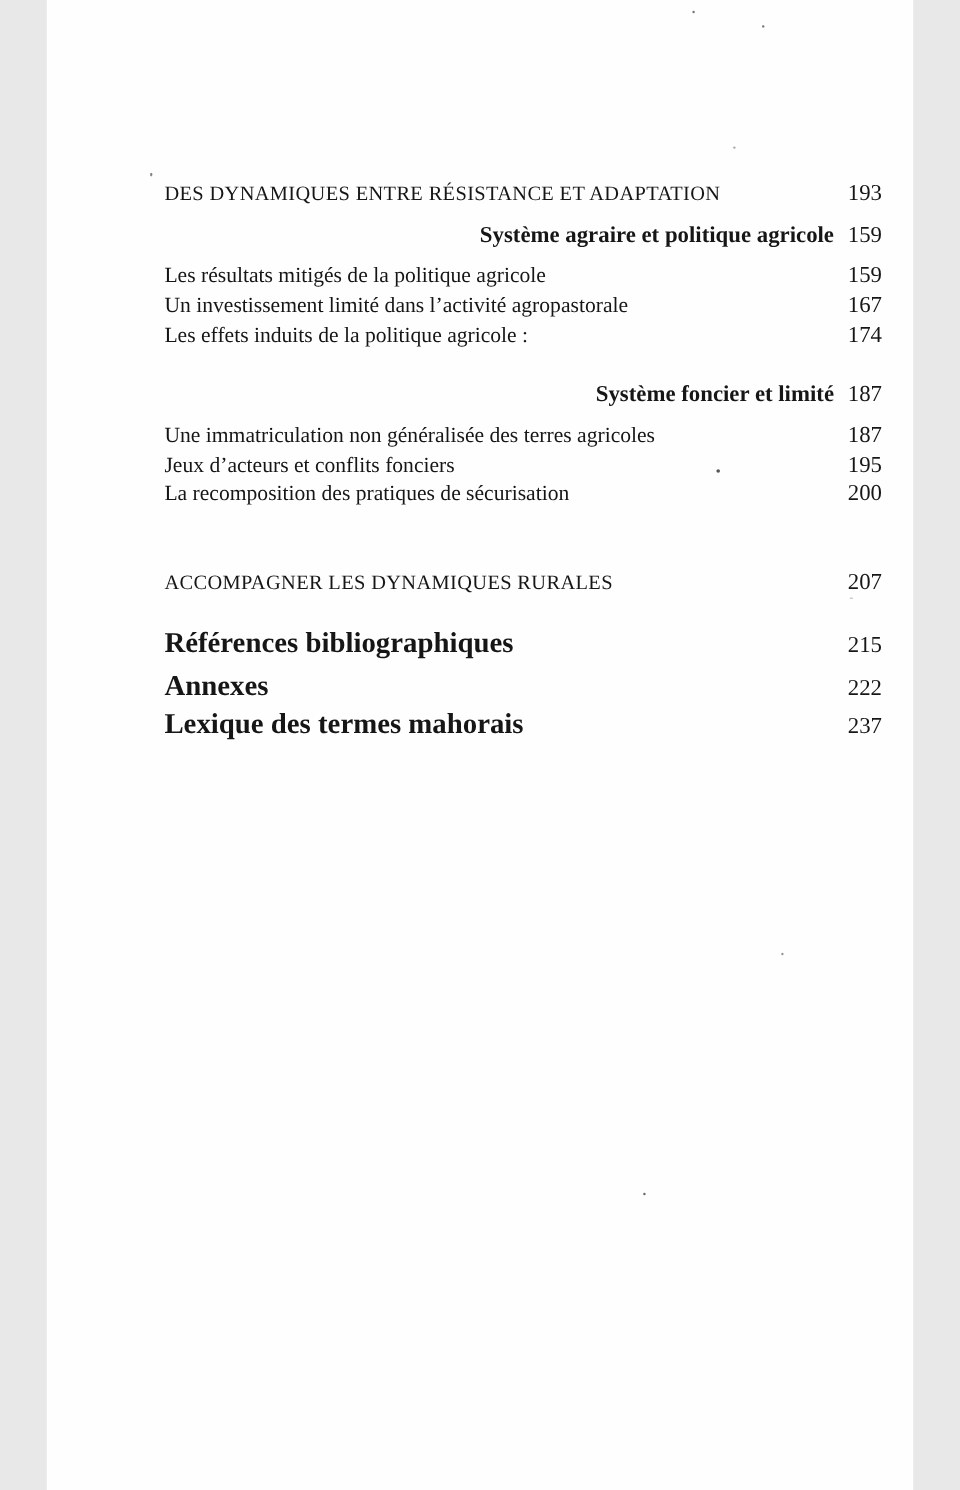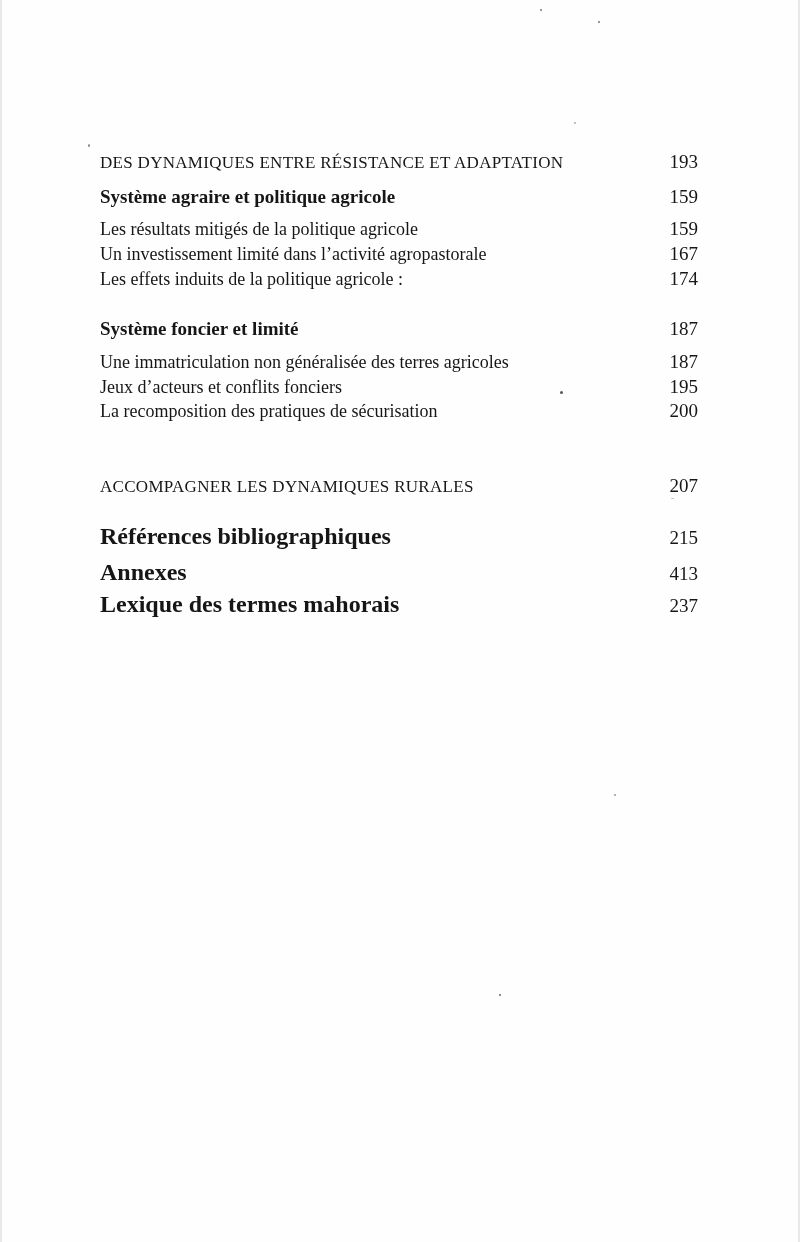--- a/index.html
+++ b/index.html
@@ -2,21 +2,21 @@
 <html><head>
 <meta charset="utf-8">
 <style>
   html, body {
     margin: 0;
     padding: 0;
     background: #e8e8e8;
   }
   .page {
     position: relative;
-    width: 796px;
+    width: 722px;
     height: 1242px;
     margin: 0 auto;
     background: #fefefe;
     overflow: hidden;
     font-family: "Liberation Serif", "DejaVu Serif", serif;
     color: #161616;
   }
   .toc-row {
     position: absolute;
     left: 98px;
@@ -39,20 +39,21 @@
     min-width: 40px;
   }
   .style-caps .label {
     font-size: 17px;
     font-weight: 400;
     letter-spacing: 0.3px;
   }
   .style-bold .label {
     font-size: 19px;
     font-weight: 700;
+    text-align: right;
   }
   .style-body .label {
     font-size: 18px;
     font-weight: 400;
     margin-top: 8px;
   }
   .style-bold-large .label {
     font-size: 24px;
     font-weight: 700;
   }
@@ -105,21 +106,21 @@
   <div class="toc-row style-caps" style="top:475px">
     <span class="label">ACCOMPAGNER LES DYNAMIQUES RURALES</span>
     <span class="pagenum">207</span>
   </div>
   <div class="toc-row style-bold-large" style="top:522px">
     <span class="label">Références bibliographiques</span>
     <span class="pagenum">215</span>
   </div>
   <div class="toc-row style-bold-large" style="top:558px">
     <span class="label">Annexes</span>
-    <span class="pagenum">413</span>
+    <span class="pagenum">222</span>
   </div>
   <div class="toc-row style-bold-large" style="top:590px">
     <span class="label">Lexique des termes mahorais</span>
     <span class="pagenum">237</span>
   </div>
 
   <div class="speck" style="left:538px;top:9px;width:2px;height:2px;background:#777"></div>
   <div class="speck" style="left:596px;top:21px;width:2px;height:2px;background:#777"></div>
   <div class="speck" style="left:86px;top:144px;width:2px;height:3px;background:#888"></div>
   <div class="speck" style="left:572px;top:122px;width:2px;height:2px;background:#aaa"></div>

